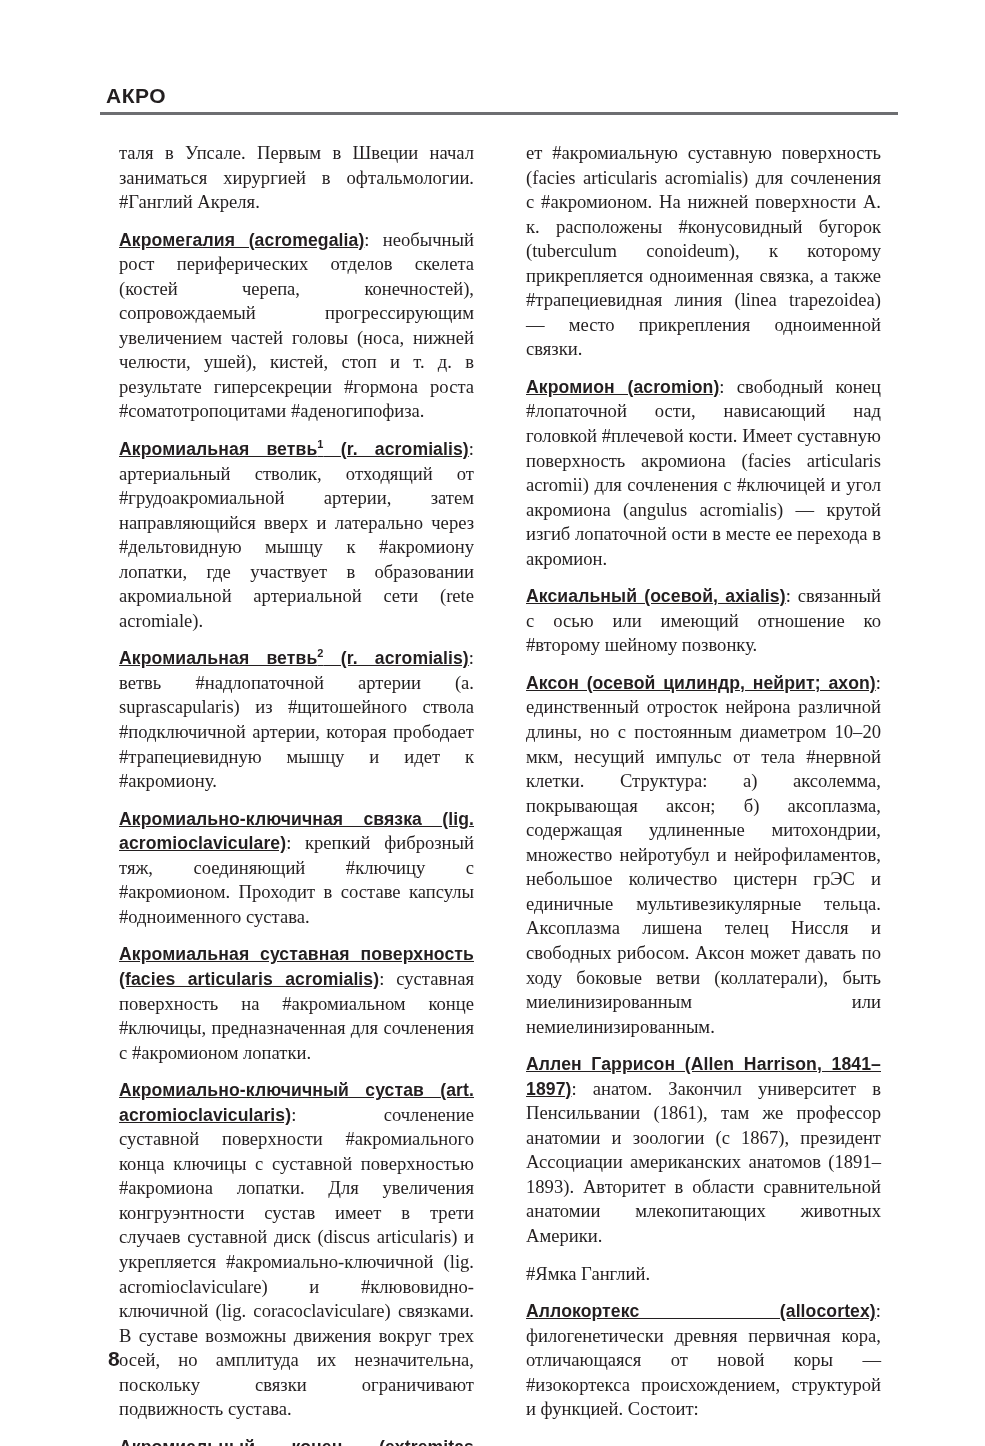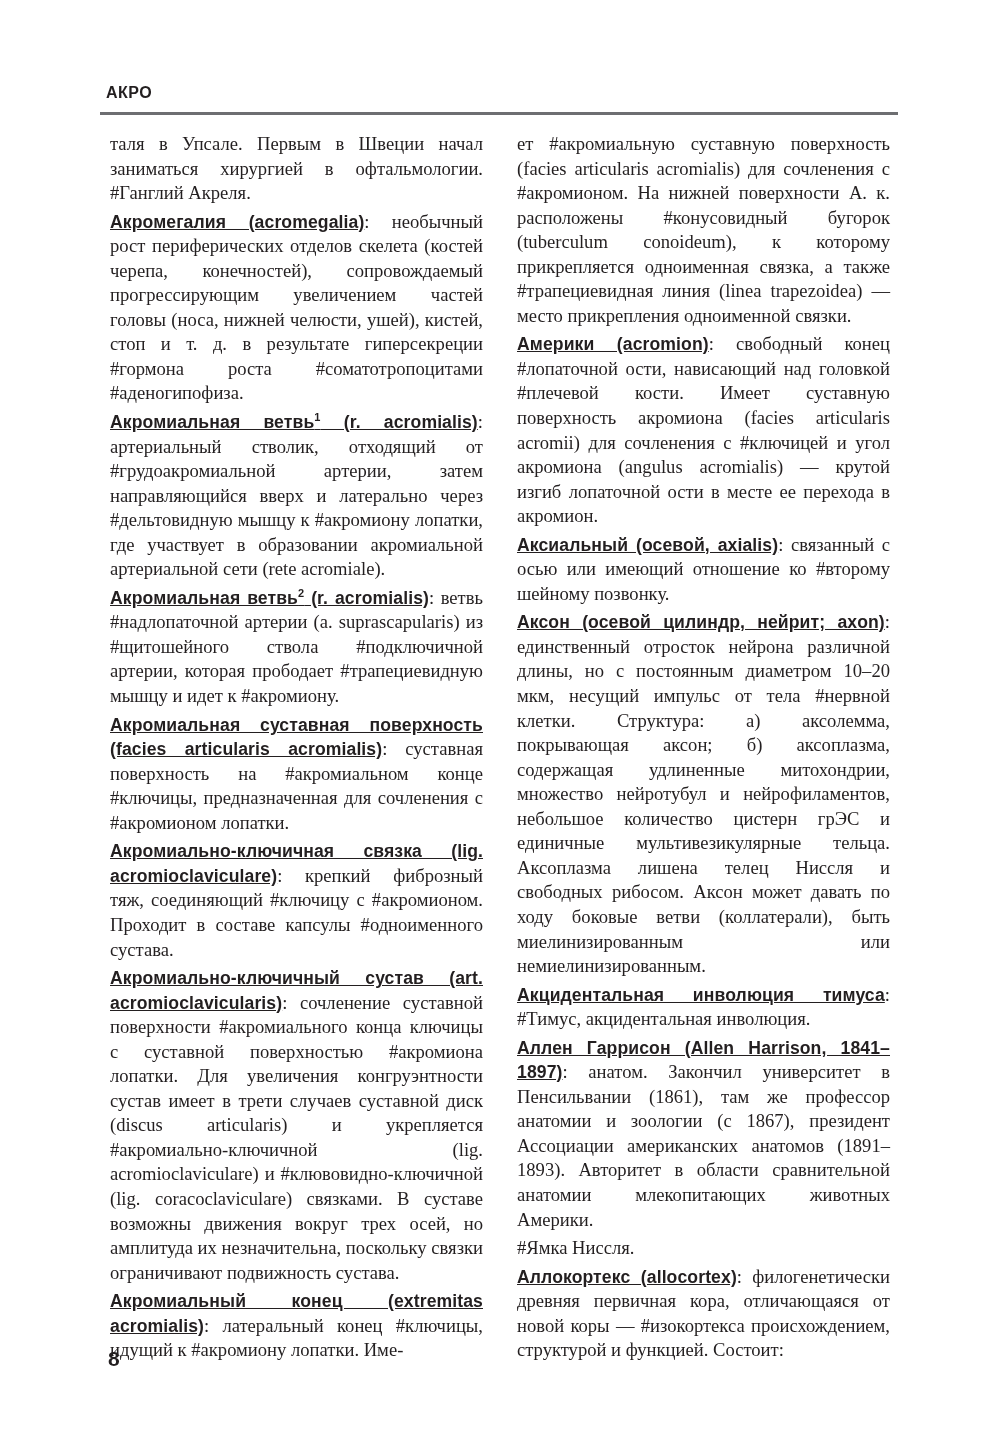--- a/index.html
+++ b/index.html
@@ -1,57 +1,56 @@
 <!DOCTYPE html>
 <html><head>
   <meta charset="utf-8">
   <style>
     html, body { margin: 0; padding: 0; background: #ffffff; }
     body { width: 985px; height: 1446px; position: relative; overflow: hidden; color: #231f20; }
     .running-head {
       position: absolute; left: 106px; top: 84px;
-      font-family: "Liberation Sans", sans-serif; font-weight: bold; font-size: 16px; letter-spacing: 0.5px;
+      font-family: "Liberation Sans", sans-serif; font-weight: bold; font-size: 21px; letter-spacing: 0.5px;
     }
     .head-rule { position: absolute; left: 100px; top: 112px; width: 798px; height: 3px; background: #6d6e71; }
     .col {
       position: absolute; top: 128px; width: 381px;
       font-family: "Liberation Serif", serif; font-size: 18.6px; line-height: 24.55px;
       text-align: justify; hyphens: manual;
     }
     .col.left { left: 106px; }
     .col.right { left: 513px; }
-    .entry { margin: 4px; }
+    .entry { margin: 13px; }
     .term { font-family: "Liberation Sans", sans-serif; font-weight: bold; font-size: 17.6px; letter-spacing: 0.1px; text-decoration: underline; }
     .term sup { font-size: 11px; line-height: 0; }
     .page-number {
       position: absolute; left: 108px; top: 1347px;
       font-family: "Liberation Sans", sans-serif; font-weight: bold; font-size: 21px;
     }
   </style>
 </head>
 <body>
 
 <div class="running-head">АКРО</div>
 <div class="head-rule"></div>
 
 <div class="col left">
   <p class="entry"><span>таля в Упсале. Первым в Швеции начал заниматься хирургией в офтальмологии. #Ганглий Акреля.</span></p>
   <p class="entry"><span class="term">Акромегалия (acromegalia)</span><span>: необычный рост периферических отделов скелета (костей черепа, конечностей), сопровождаемый прогрессирующим увеличением частей головы (носа, нижней челюсти, ушей), кистей, стоп и т. д. в результате гиперсекреции #гормона роста #соматотропоцитами #аденогипофиза.</span></p>
   <p class="entry"><span class="term"><span>Акромиальная ветвь</span><sup>1</sup><span> (r. acromialis)</span></span><span>: артериальный стволик, отходящий от #грудоакромиальной артерии, затем направляющийся вверх и латерально через #дельтовидную мышцу к #акромиону лопатки, где участвует в образовании акромиальной артериальной сети (rete acromiale).</span></p>
   <p class="entry"><span class="term"><span>Акромиальная ветвь</span><sup>2</sup><span> (r. acromialis)</span></span><span>: ветвь #надлопаточной артерии (a. suprascapularis) из #щитошейного ствола #подключичной артерии, которая прободает #трапециевидную мышцу и идет к #акромиону.</span></p>
+  <p class="entry"><span class="term">Акромиально-ключичная связка (lig. acromioclaviculare)</span><span>: крепкий фиброзный тяж, соединяющий #ключицу с #акромионом. Проходит в составе капсулы #одноименного сустава.</span></p>
   <p class="entry"><span class="term">Акромиальная суставная поверхность (facies articularis acromialis)</span><span>: суставная поверхность на #акромиальном конце #ключицы, предназначенная для сочленения с #акромионом лопатки.</span></p>
-  <p class="entry"><span class="term">Акромиально-ключичная связка (lig. acromioclaviculare)</span><span>: крепкий фиброзный тяж, соединяющий #ключицу с #акромионом. Проходит в составе капсулы #одноименного сустава.</span></p>
   <p class="entry"><span class="term">Акромиально-ключичный сустав (art. acromioclavicularis)</span><span>: сочленение суставной поверхности #акромиального конца ключицы с суставной поверхностью #акромиона лопатки. Для увеличения конгруэнтности сустав имеет в трети случаев суставной диск (discus articularis) и укрепляется #акромиально-ключичной (lig. acromioclaviculare) и #клювовидно-ключичной (lig. coracoclaviculare) связками. В суставе возможны движения вокруг трех осей, но амплитуда их незначительна, поскольку связки ограничивают подвижность сустава.</span></p>
   <p class="entry"><span class="term">Акромиальный конец (extremitas acromialis)</span><span>: латеральный конец #ключицы, идущий к #акромиону лопатки. Име-</span></p>
 </div>
 
 <div class="col right">
   <p class="entry"><span>ет #акромиальную суставную поверхность (facies articularis acromialis) для сочленения с #акромионом. На нижней поверхности А. к. расположены #конусовидный бугорок (tuberculum conoideum), к которому прикрепляется одноименная связка, а также #трапециевидная линия (linea trapezoidea) — место прикрепления одноименной связки.</span></p>
-  <p class="entry"><span class="term">Америки (acromion)</span><span>: свободный конец #лопаточной ости, нависающий над головкой #плечевой кости. Имеет суставную поверхность акромиона (facies articularis acromii) для сочленения с #ключицей и угол акромиона (angulus acromialis) — крутой изгиб лопаточной ости в месте ее перехода в акромион.</span></p>
+  <p class="entry"><span class="term">Акромион (acromion)</span><span>: свободный конец #лопаточной ости, нависающий над головкой #плечевой кости. Имеет суставную поверхность акромиона (facies articularis acromii) для сочленения с #ключицей и угол акромиона (angulus acromialis) — крутой изгиб лопаточной ости в месте ее перехода в акромион.</span></p>
   <p class="entry"><span class="term">Аксиальный (осевой, axialis)</span><span>: связанный с осью или имеющий отношение ко #второму шейному позвонку.</span></p>
   <p class="entry"><span class="term">Аксон (осевой цилиндр, нейрит; axon)</span><span>: единственный отросток нейрона различной длины, но с постоянным диаметром 10–20 мкм, несущий импульс от тела #нервной клетки. Структура: а) аксолемма, покрывающая аксон; б) аксоплазма, содержащая удлиненные митохондрии, множество нейротубул и нейрофиламентов, небольшое количество цистерн грЭС и единичные мультивезикулярные тельца. Аксоплазма лишена телец Ниссля и свободных рибосом. Аксон может давать по ходу боковые ветви (коллатерали), быть миелинизированным или немиелинизированным.</span></p>
-  <p class="entry"><span class="term">Акцидентальная инволюция тимуса</span><span>: #Тимус, акцидентальная инволюция.</span></p>
   <p class="entry"><span class="term">Аллен Гаррисон (Allen Harrison, 1841–1897)</span><span>: анатом. Закончил университет в Пенсильвании (1861), там же профессор анатомии и зоологии (с 1867), президент Ассоциации американских анатомов (1891–1893). Авторитет в области сравнительной анатомии млекопитающих животных Америки.</span></p>
-  <p class="entry"><span>#Ямка Ниссля.</span></p>
+  <p class="entry"><span>#Ямка Ганглий.</span></p>
   <p class="entry"><span class="term">Аллокортекс (allocortex)</span><span>: филогенетически древняя первичная кора, отличающаяся от новой коры — #изокортекса происхождением, структурой и функцией. Состоит:</span></p>
 </div>
 
 <div class="page-number">8</div>
 
 </body></html>

